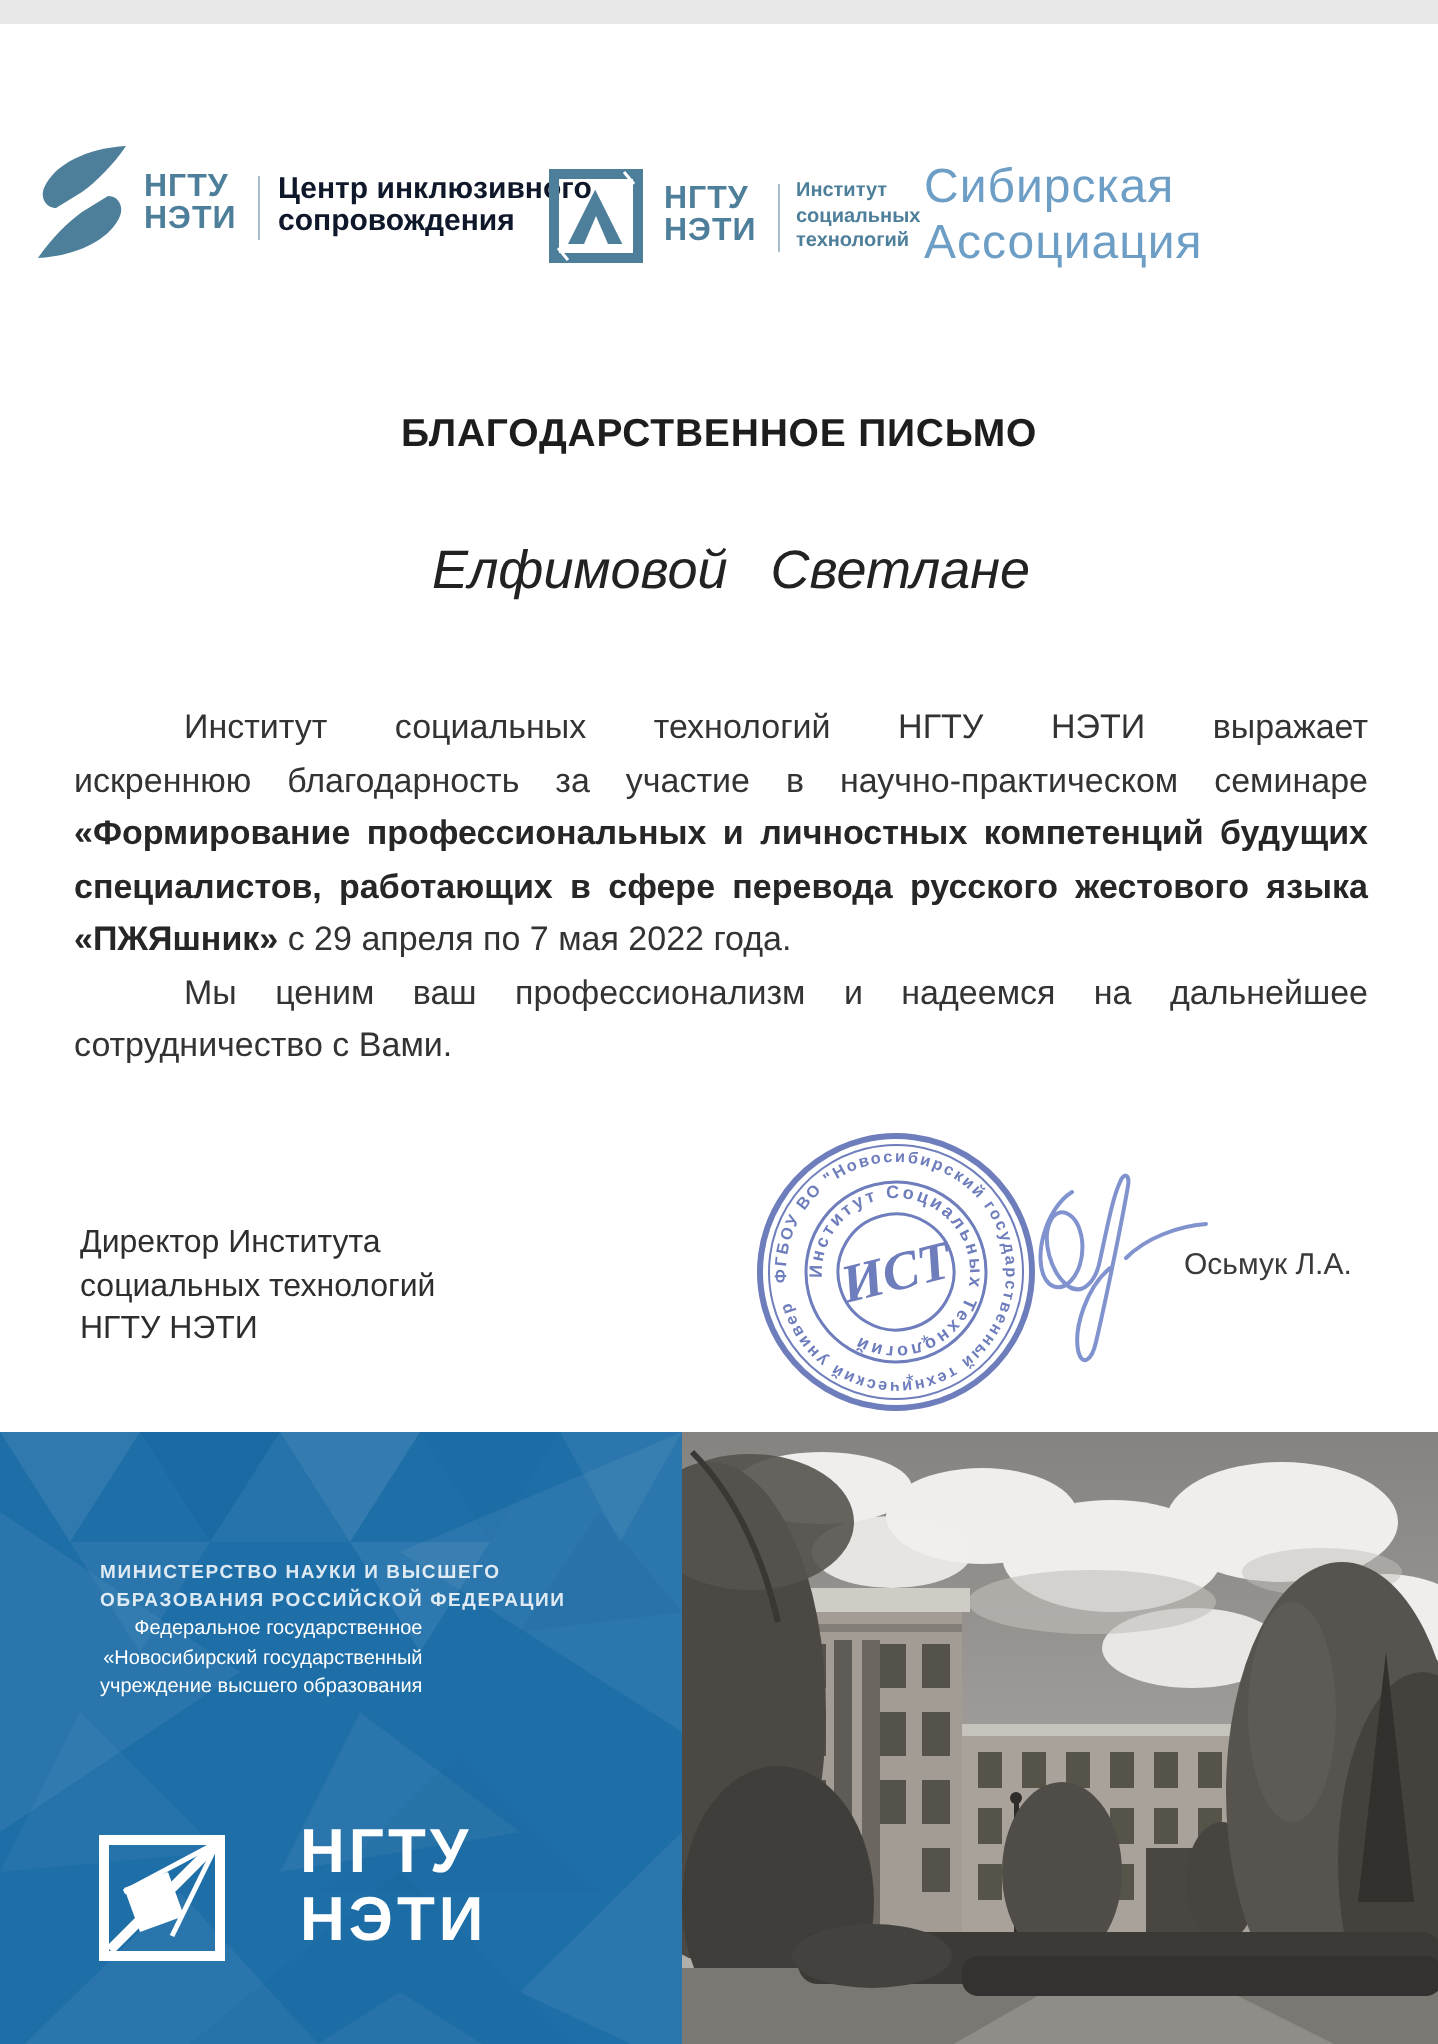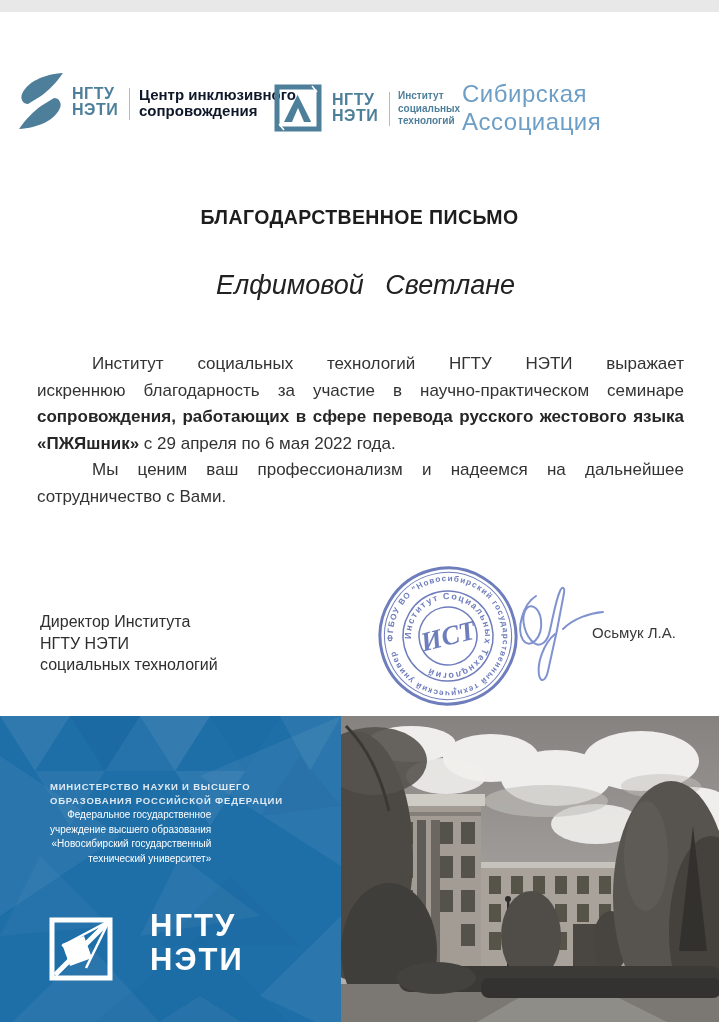--- a/index.html
+++ b/index.html
@@ -88,30 +88,31 @@
   <div class="abs" style="left:462px;top:68px;">
     <div class="assoc-title">Сибирская Ассоциация</div>
   </div>
 
   <div class="abs title">БЛАГОДАРСТВЕННОЕ ПИСЬМО</div>
   <div class="abs recipient">Елфимовой Светлане</div>
 
   <div class="abs body-text">
     <div class="bline jline indent">Институт социальных технологий НГТУ НЭТИ выражает</div>
     <div class="bline jline">искреннюю благодарность за участие в научно-практическом семинаре</div>
-    <div class="bline jline bold">сопровождения, работающих в сфере перевода русского жестового языка</div>
-    <div class="bline"><span class="bold">«ПЖЯшник»</span><span> с 29 апреля по 6 мая 2022 года.</span></div>
+    <div class="bline jline bold">«Формирование профессиональных и личностных компетенций будущих</div>
+    <div class="bline jline bold">специалистов, работающих в сфере перевода русского жестового языка</div>
+    <div class="bline"><span class="bold">«ПЖЯшник»</span><span> с 29 апреля по 7 мая 2022 года.</span></div>
     <div class="bline jline indent">Мы ценим ваш профессионализм и надеемся на дальнейшее</div>
     <div class="bline">сотрудничество с Вами.</div>
   </div>
 
   <div class="abs director">
     <div>Директор Института</div>
+    <div>социальных технологий</div>
     <div>НГТУ НЭТИ</div>
-    <div>социальных технологий</div>
   </div>
 
   <svg class="abs stamp-svg" width="146" height="146" viewBox="-73 -73 146 146">
     <g transform="rotate(-14)" opacity="0.9">
       <circle r="68" fill="none" stroke="#5f6fb5" stroke-width="3"></circle>
       <circle r="63.5" fill="none" stroke="#5f6fb5" stroke-width="1"></circle>
       <circle r="45" fill="none" stroke="#5f6fb5" stroke-width="1.5"></circle>
       <circle r="29" fill="none" stroke="#5f6fb5" stroke-width="1.5"></circle>
       <defs>
         <path id="outerRing" d="M -55,0 A 55,55 0 1 1 55,0 A 55,55 0 1 1 -55,0"></path>
@@ -160,23 +161,22 @@
         <polygon points="341,200 260,280 341,318" fill="#ffffff" opacity="0.06"></polygon>
         <polygon points="200,280 260,318 140,318" fill="#ffffff" opacity="0.05"></polygon>
       </svg>
 
       <div class="ministry">
         <div>МИНИСТЕРСТВО НАУКИ И ВЫСШЕГО</div>
         <div>ОБРАЗОВАНИЯ РОССИЙСКОЙ ФЕДЕРАЦИИ</div>
       </div>
       <div class="fed">
         <div>Федеральное государственное</div>
+        <div>«Новосибирский государственный</div>
         <div>учреждение высшего образования</div>
-        <div>«Новосибирский государственный</div>
-        <div>технический университет»</div>
       </div>
 
       <svg class="f-logo-icon" width="66" height="82" viewBox="0 0 66 82">
         <rect x="4" y="20" width="58" height="58" fill="none" stroke="#ffffff" stroke-width="5"></rect>
         <line x1="7" y1="75" x2="61" y2="21" stroke="#ffffff" stroke-width="5"></line>
         <line x1="61" y1="21" x2="14" y2="46" stroke="#ffffff" stroke-width="2.5"></line>
         <line x1="61" y1="21" x2="22" y2="58" stroke="#ffffff" stroke-width="2.5"></line>
         <line x1="61" y1="21" x2="38" y2="68" stroke="#ffffff" stroke-width="2.5"></line>
         <polygon points="14,44 36,36 44,58 22,66" fill="#ffffff"></polygon>
       </svg>

